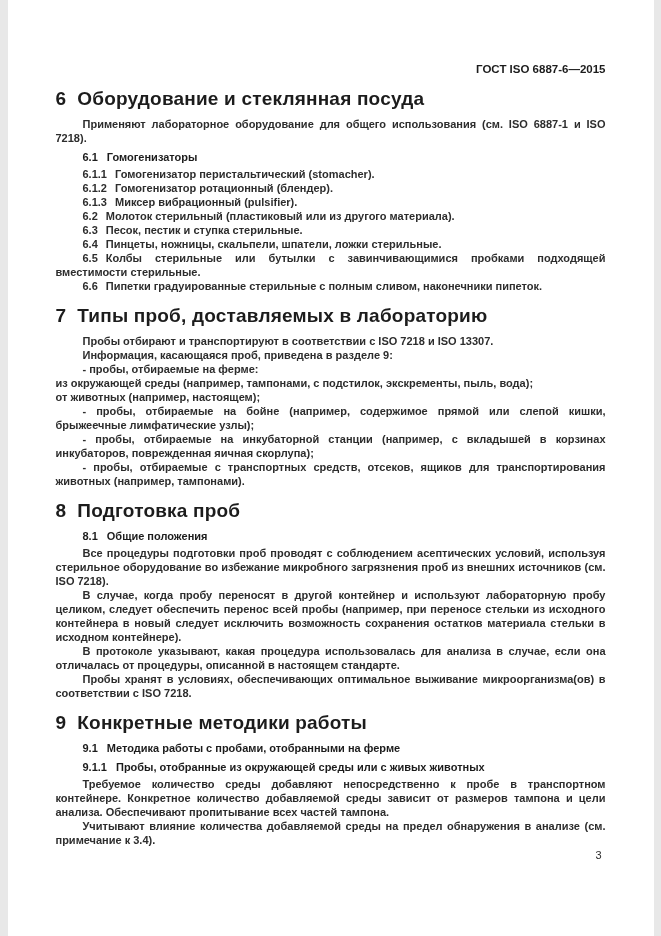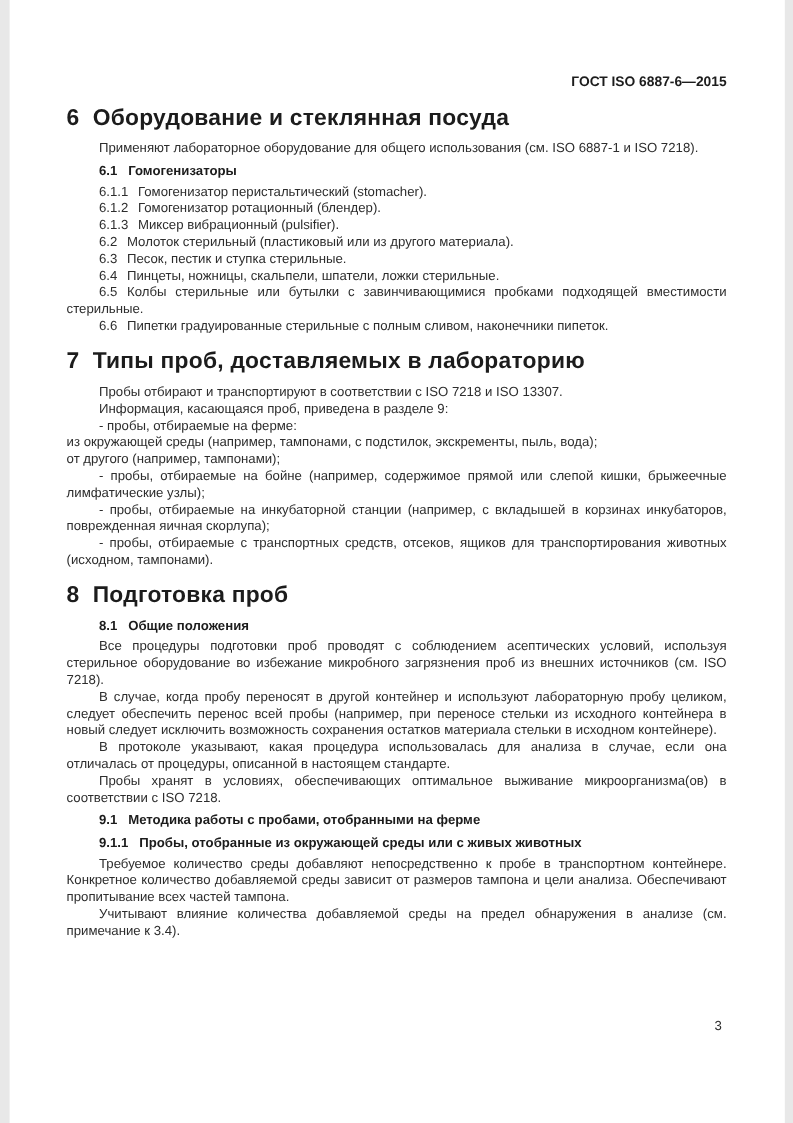--- a/index.html
+++ b/index.html
@@ -26,21 +26,21 @@
   }
   h2 {
     font-size: 19px;
     line-height: 19px;
     font-weight: bold;
     color: #1c1c1c;
     margin: 13px 0 9px 0;
     letter-spacing: 0.2px;
   }
   h2 .h-num { margin-right: 11px; }
-  p { margin: 0; text-align: justify; }
+  p { margin: 0; text-align: justify; font-weight: bold; }
   .indent { text-indent: 27px; }
   .flush { text-indent: 0; }
   .sub {
     font-weight: bold;
     color: #1c1c1c;
     text-indent: 27px;
     text-align: left;
     margin: 5px 0 3px 0;
   }
   .sub .n { margin-right: 9px; margin-top: 36px; }
@@ -92,36 +92,39 @@
     <span class="n">6.6</span><span>Пипетки градуированные стерильные с полным сливом, наконечники пипеток.</span>
   </p>
 
   <h2>
     <span class="h-num">7</span><span>Типы проб, доставляемых в лабораторию</span>
   </h2>
   <p class="indent">Пробы отбирают и транспортируют в соответствии с ISO 7218 и ISO 13307.</p>
   <p class="indent">Информация, касающаяся проб, приведена в разделе 9:</p>
   <p class="indent">-  пробы, отбираемые на ферме:</p>
   <p class="flush">из окружающей среды (например, тампонами, с подстилок, экскременты, пыль, вода);</p>
-  <p class="flush">от другого (например, тампонами);</p>
+  <p class="flush">от животных (например, настоящем);</p>
   <p class="indent">-  пробы, отбираемые на бойне (например, содержимое прямой или слепой кишки, брыжеечные лимфатические узлы);</p>
   <p class="indent">-  пробы, отбираемые на инкубаторной станции (например, с вкладышей в корзинах инкубаторов, поврежденная яичная скорлупа);</p>
-  <p class="indent">-  пробы, отбираемые с транспортных средств, отсеков, ящиков для транспортирования животных (исходном, тампонами).</p>
+  <p class="indent">-  пробы, отбираемые с транспортных средств, отсеков, ящиков для транспортирования животных (например, тампонами).</p>
 
   <h2>
     <span class="h-num">8</span><span>Подготовка проб</span>
   </h2>
   <p class="sub">
     <span class="n">8.1</span><span>Общие положения</span>
   </p>
   <p class="indent">Все процедуры подготовки проб проводят с соблюдением асептических условий, используя стерильное оборудование во избежание микробного загрязнения проб из внешних источников (см. ISO 7218).</p>
   <p class="indent">В случае, когда пробу переносят в другой контейнер и используют лабораторную пробу целиком, следует обеспечить перенос всей пробы (например, при переносе стельки из исходного контейнера в новый следует исключить возможность сохранения остатков материала стельки в исходном контейнере).</p>
   <p class="indent">В протоколе указывают, какая процедура использовалась для анализа в случае, если она отличалась от процедуры, описанной в настоящем стандарте.</p>
   <p class="indent">Пробы хранят в условиях, обеспечивающих оптимальное выживание микроорганизма(ов) в соответствии с ISO 7218.</p>
 
+  <h2>
+    <span class="h-num">9</span><span>Конкретные методики работы</span>
+  </h2>
   <p class="sub">
     <span class="n">9.1</span><span>Методика работы с пробами, отобранными на ферме</span>
   </p>
   <p class="sub">
     <span class="n">9.1.1</span><span>Пробы, отобранные из окружающей среды или с живых животных</span>
   </p>
   <p class="indent">Требуемое количество среды добавляют непосредственно к пробе в транспортном контейнере. Конкретное количество добавляемой среды зависит от размеров тампона и цели анализа. Обеспечивают пропитывание всех частей тампона.</p>
   <p class="indent">Учитывают влияние количества добавляемой среды на предел обнаружения в анализе (см. примечание к 3.4).</p>
 
   <div class="page-num">3</div>

